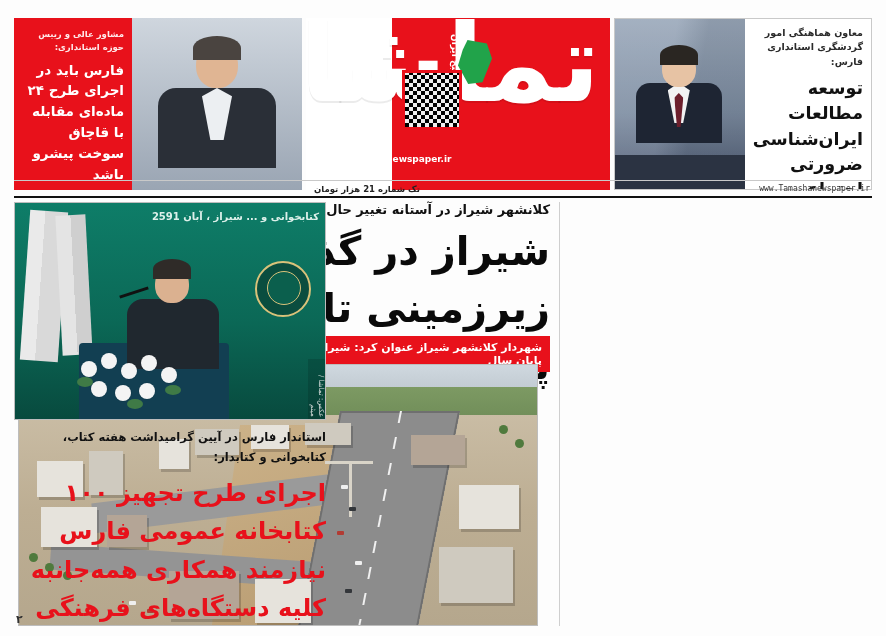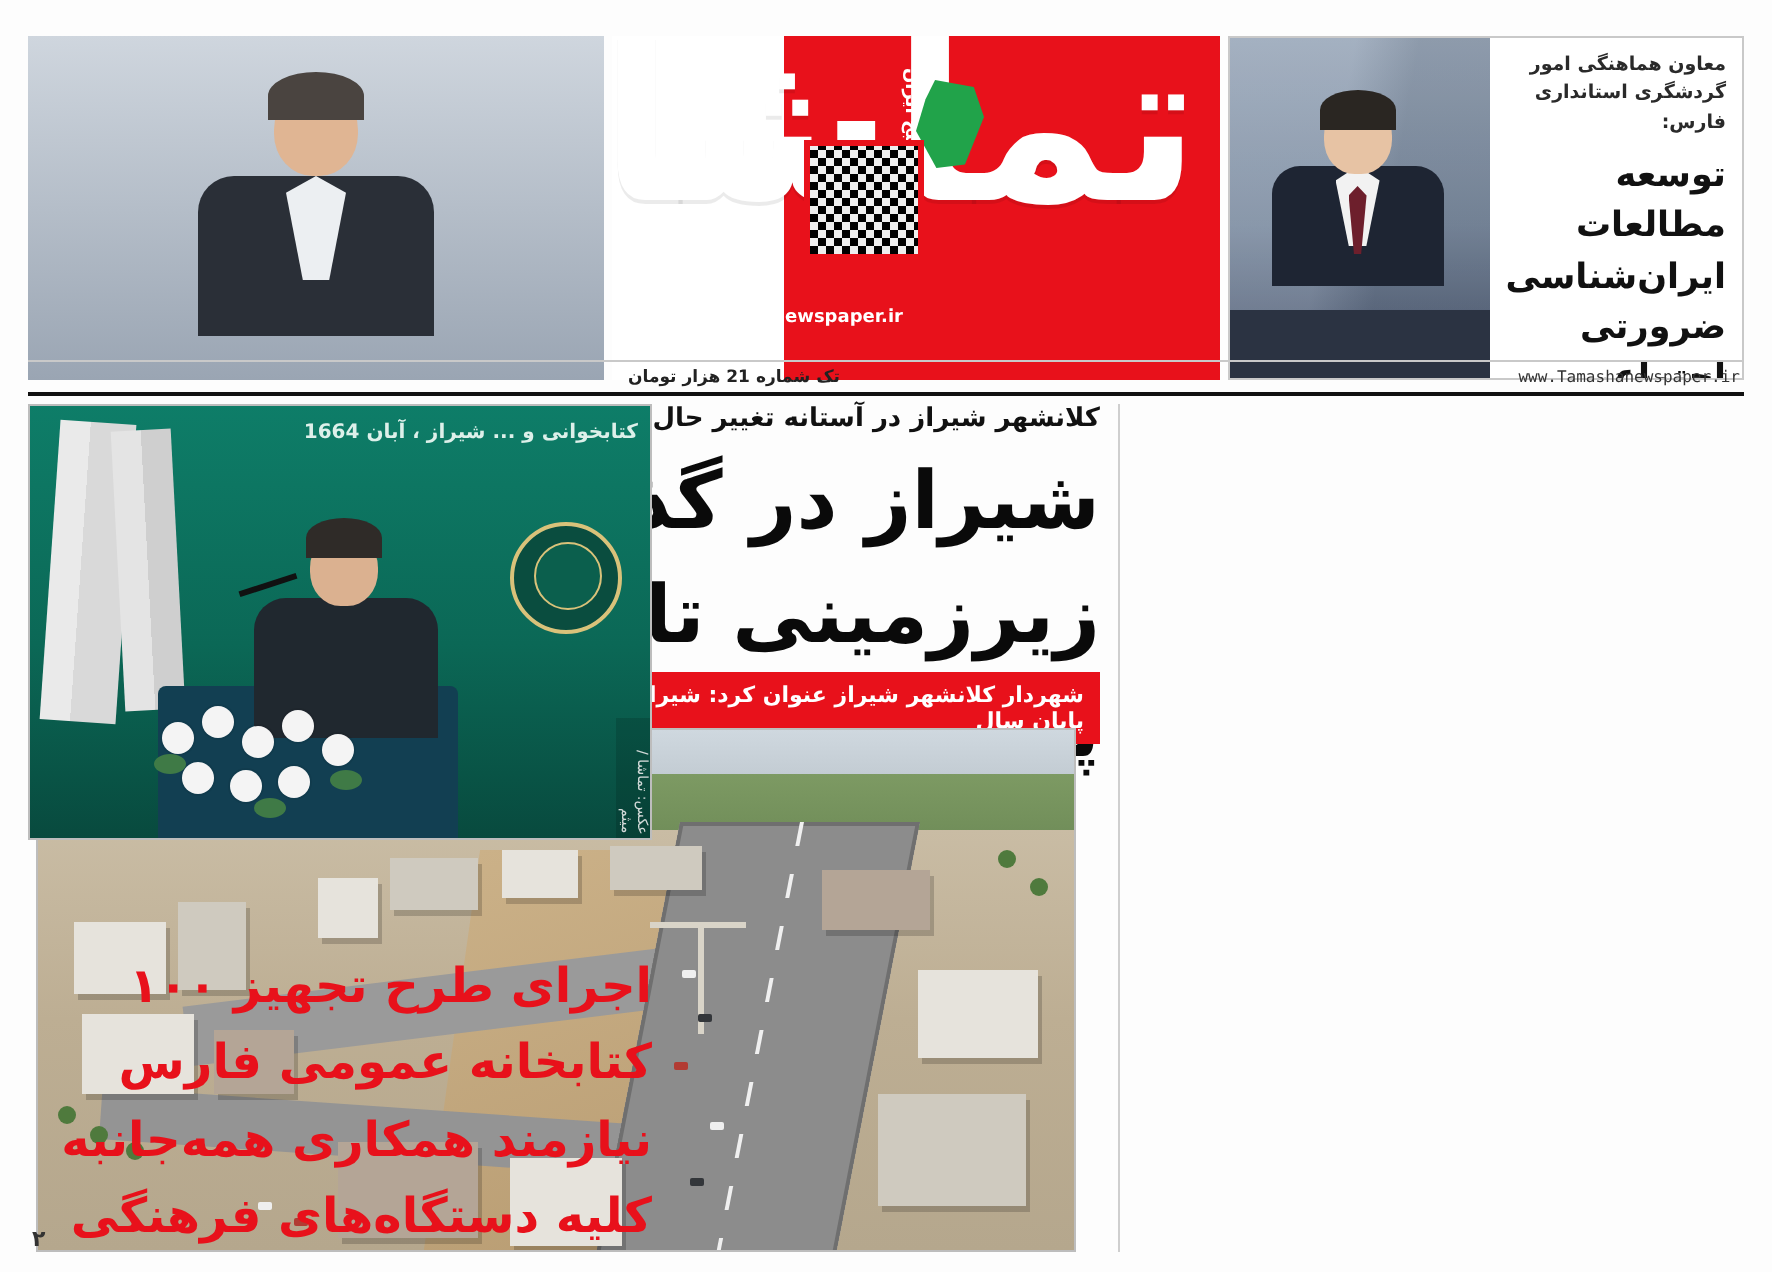--- a/index.html
+++ b/index.html
@@ -470,20 +470,24 @@
       <div class="brand-sub">www.Tamashanewspaper.ir</div>
     </div>
 
     <div class="mast-right-box">
       <div class="mast-right-photo">
         <div class="bg"></div>
         <div class="body"></div>
         <div class="shirt"></div>
         <div class="head"></div>
         <div class="hair"></div>
+      </div>
+      <div class="mast-right-text">
+        <div class="mast-right-kicker">مشاور عالی و رییس حوزه استانداری:</div>
+        <div class="mast-right-head">فارس باید در اجرای طرح ۲۴ ماده‌ای مقابله با قاچاق سوخت پیشرو باشد</div>
       </div>
     </div>
   </div>
 
   <div class="dateline">
     <div class="price">تک شماره 21 هزار تومان</div>
     <div class="site">www.Tamashanewspaper.ir</div>
   </div>
 
   <div class="lead-headline-wrap">
@@ -538,21 +542,21 @@
     <div class="mp-car" style="left:110px; top:236px;"></div>
     <div class="mp-car red" style="left:128px; top:244px;"></div>
   </div>
 
   <div class="lc-divider"></div>
 
   <div class="left-col">
     <div class="lc-photo">
       <div class="backdrop"></div>
       <div class="banner-text">کتابخوانی و ...
-شیراز ، آبان 1664</div>
+شیراز ، آبان 2591</div>
       <div class="seal"></div>
       <div class="seal-in"></div>
       <div class="flag"></div>
       <div class="flag2"></div>
       <div class="podium"></div>
       <div class="speaker-body"></div>
       <div class="speaker-head"></div>
       <div class="speaker-hair"></div>
       <div class="mic"></div>
       <div class="flowers">
@@ -564,17 +568,18 @@
         <i style="left:16px; top:30px;"></i>
         <i style="left:40px; top:34px;"></i>
         <i style="left:64px; top:32px;"></i>
         <span class="leaf" style="left:2px;  top:26px;"></span>
         <span class="leaf" style="left:90px; top:34px;"></span>
         <span class="leaf" style="left:52px; top:48px;"></span>
       </div>
       <div class="lc-credit">عکس: تماشا / میثم</div>
     </div>
 
+    <div class="lc-kicker">استاندار فارس در آیین گرامیداشت هفته کتاب، کتابخوانی و کتابدار:</div>
     <div class="lc-headline">اجرای طرح تجهیز ۱۰۰ کتابخانه عمومی فارس نیازمند همکاری همه‌جانبه کلیه دستگاه‌های فرهنگی استان است</div>
     <div class="lc-pagenum">۲</div>
   </div>
 
 </div>
 
 </body></html>

